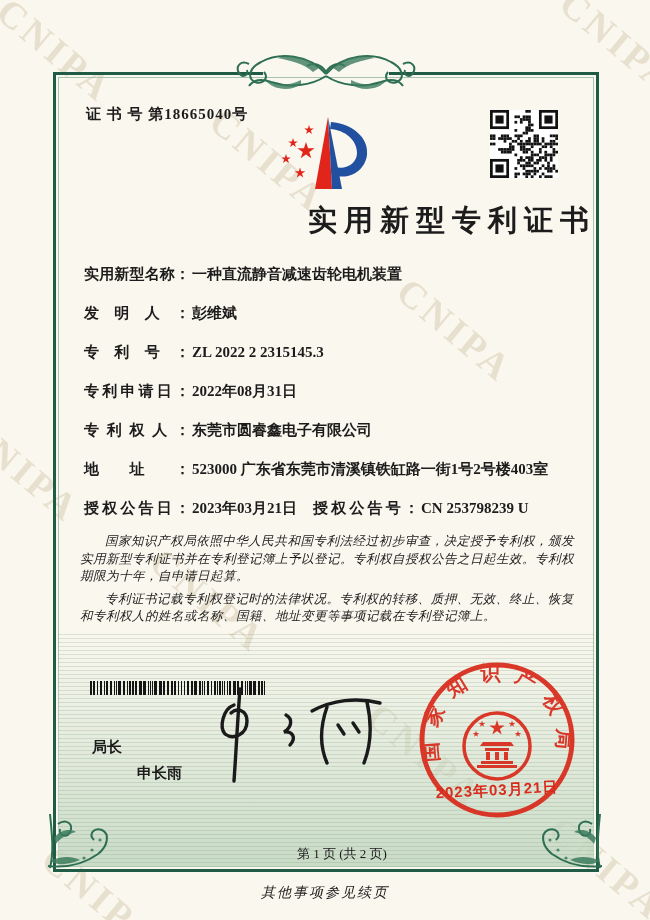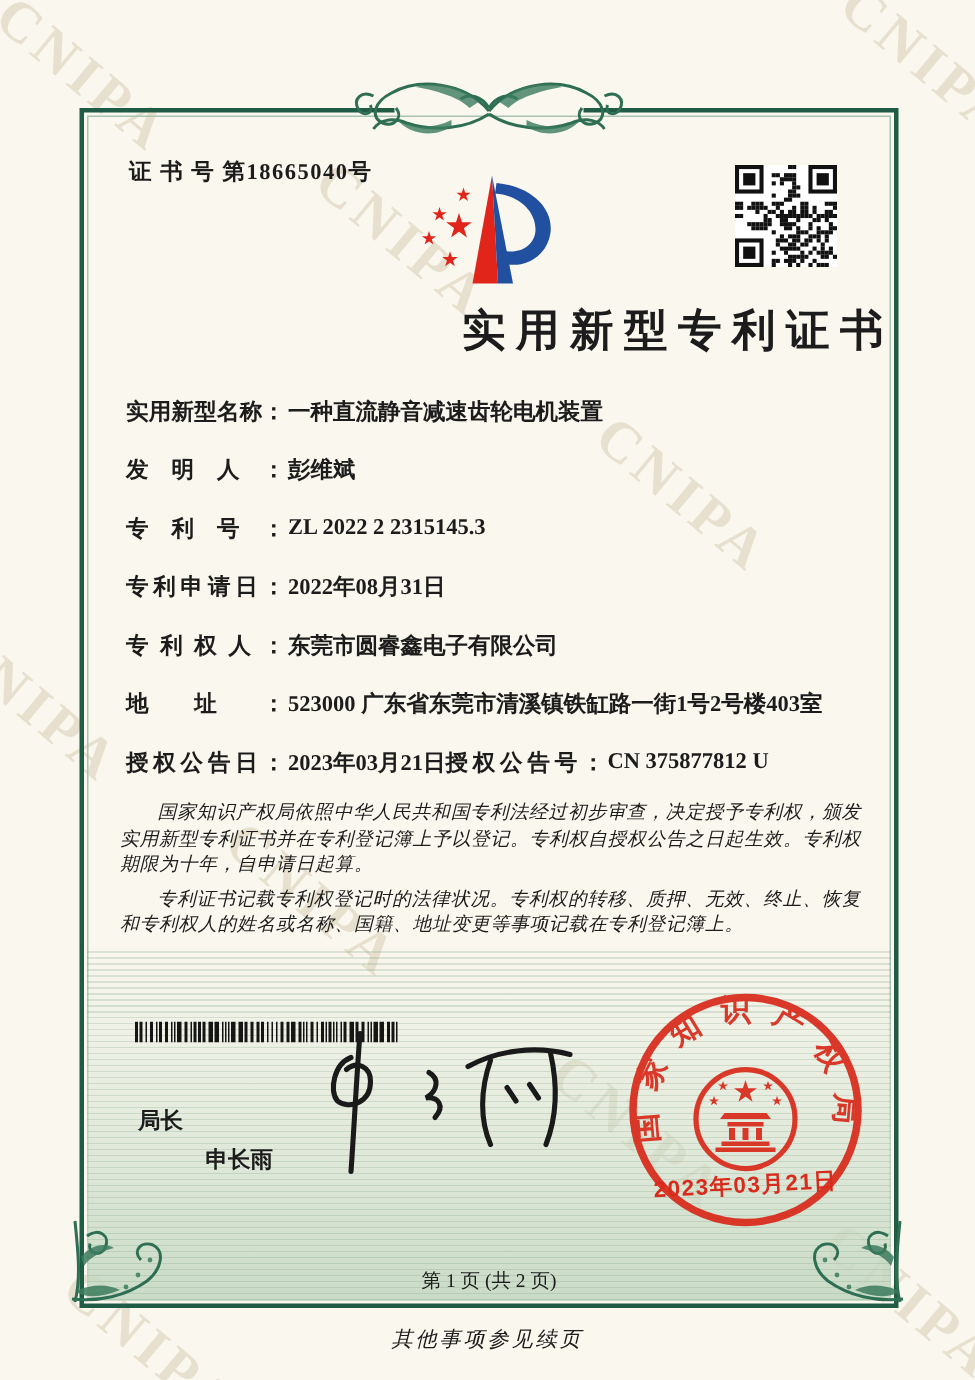--- a/index.html
+++ b/index.html
@@ -38,42 +38,42 @@
   }
   
   .fields{position:absolute;left:28px;top:180px;width:492px;font-size:15px;font-weight:600;}
   .frow{height:39px;display:flex;align-items:center;white-space:nowrap;}
   .flabel{
     display:inline-block;width:106px;
     text-align:justify;text-align-last:justify;
   }
   .colon::after{content:"：";}
   .fvalue{margin-left:2px;text-align:right;}
-  .frow .second{}
+  .frow .second{margin-left:16px;}
   
   .legal{
     position:absolute;left:24px;top:458px;width:494px;
     font-size:12.5px;line-height:17.5px;text-align:justify;
     font-style:italic;letter-spacing:.5px;
   }
   .legal p{margin:0 0 5px 0;text-indent:2em;}
   
   .barcode{position:absolute;left:34px;top:606px;}
   .director-title{position:absolute;left:36px;top:663px;font-size:15px;font-weight:bold;
     font-family:"Liberation Sans","DejaVu Sans",sans-serif;}
   .director-name{position:absolute;left:36px;top:689px;font-size:15px;font-weight:bold;
     font-family:"Liberation Sans","DejaVu Sans",sans-serif;margin-left:45px;}
   .signature{position:absolute;left:138px;top:606px;}
   .seal{position:absolute;left:361px;top:585px;opacity:.93;}
   .seal-date{
     position:absolute;left:361px;top:706px;width:160px;text-align:center;
     font-size:15px;font-weight:bold;color:#d92b1c;transform:rotate(-3deg);
     font-family:"Liberation Sans","DejaVu Sans",sans-serif;letter-spacing:1px;
   }
-  .page-num{position:absolute;left:0;top:770px;width:100%;text-align:center;font-size:13px;}
+  .page-num{position:absolute;left:0;top:770px;width:100%;text-align:center;font-size:13px;padding-left:16px;}
   .continuation{
     position:absolute;left:0;top:884px;width:100%;text-align:center;
     font-size:14px;font-style:italic;letter-spacing:2px;
   }
   
   .orn-top{position:absolute;left:233px;top:46px;}
   .orn-bl{position:absolute;left:44px;top:804px;}
   .orn-br{position:absolute;left:534px;top:804px;transform:scaleX(-1);}
   svg{display:block;}
 </style>
@@ -332,21 +332,21 @@
         <span class="fvalue">东莞市圆睿鑫电子有限公司</span>
       </div>
       <div class="frow">
         <span class="flabel colon">地址</span>
         <span class="fvalue">523000 广东省东莞市清溪镇铁缸路一街1号2号楼403室</span>
       </div>
       <div class="frow">
         <span class="flabel colon">授权公告日</span>
         <span class="fvalue">2023年03月21日</span>
         <span class="flabel colon second">授权公告号</span>
-        <span class="fvalue">CN 375877812 U</span>
+        <span class="fvalue">CN 253798239 U</span>
       </div>
     </div>
 
     <div class="legal">
       <p>国家知识产权局依照中华人民共和国专利法经过初步审查，决定授予专利权，颁发实用新型专利证书并在专利登记簿上予以登记。专利权自授权公告之日起生效。专利权期限为十年，自申请日起算。</p>
       <p>专利证书记载专利权登记时的法律状况。专利权的转移、质押、无效、终止、恢复和专利权人的姓名或名称、国籍、地址变更等事项记载在专利登记簿上。</p>
     </div>
 
     <svg class="barcode" width="178" height="14" viewBox="0 0 178 14">
       <g id="bars" fill="#151515">

